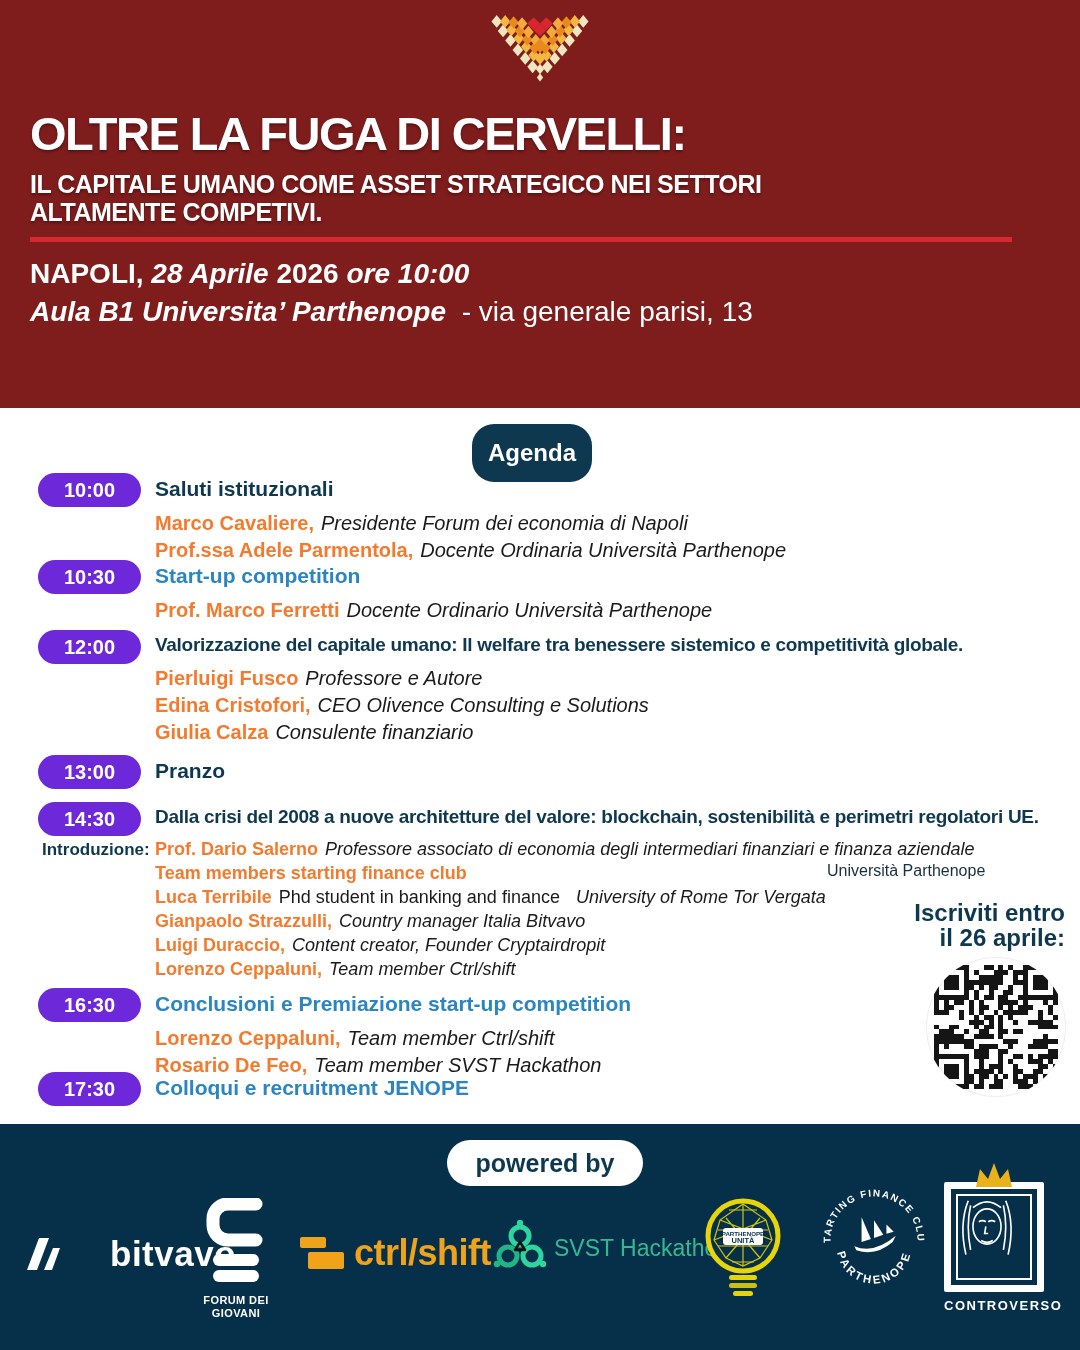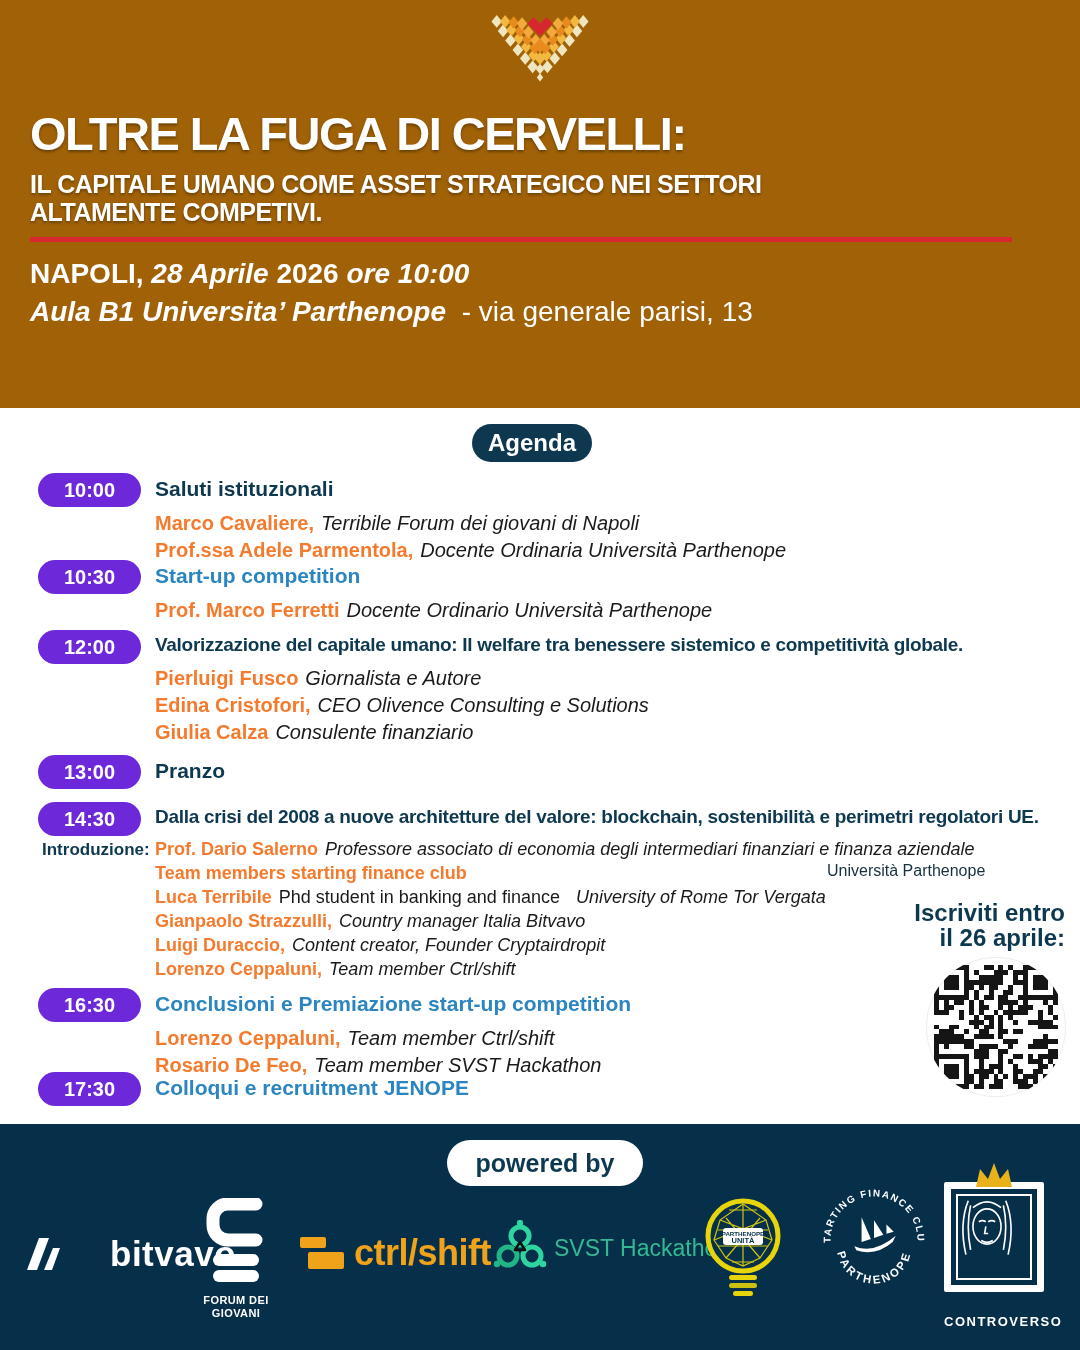--- a/index.html
+++ b/index.html
@@ -1,34 +1,34 @@
 <!DOCTYPE html>
 <html><head>
 <meta charset="utf-8">
 <style>
   html,body{margin:0;padding:0;background:#222;}
   .poster{position:relative;width:1080px;height:1350px;background:#ffffff;
           font-family:"Liberation Sans",sans-serif;overflow:hidden;margin:0 auto;}
   .abs{position:absolute;}
 
   
-  .hero{position:absolute;left:0;top:0;width:1080px;height:408px;background:#a16207;}
+  .hero{position:absolute;left:0;top:0;width:1080px;height:408px;background:#7f1d1d;}
   .hero-title{position:absolute;left:30px;top:106px;font-size:47px;font-weight:800;
               color:#fff;letter-spacing:-1.5px;text-shadow:0 2px 3px rgba(0,0,0,.35);white-space:nowrap;}
   .hero-sub{position:absolute;left:30px;top:170px;font-size:25px;font-weight:800;
             color:#fff;letter-spacing:-0.5px;line-height:28px;text-shadow:0 2px 3px rgba(0,0,0,.35);}
   .red-line{position:absolute;left:30px;top:237px;width:982px;height:5px;background:#d7282f;}
   .date-line{position:absolute;left:30px;top:258px;font-size:28px;font-weight:800;color:#fff;}
   .date-line .it{font-style:italic;}
   .venue-line{position:absolute;left:30px;top:296px;font-size:28px;color:#fff;}
   .venue-line .venue{font-weight:800;font-style:italic;}
   .venue-line .addr{font-weight:400;margin-left:8px;}
 
   
-  .agenda-pill{position:absolute;left:472px;top:424px;width:120px;height:38px;border-radius:22px;
+  .agenda-pill{position:absolute;left:472px;top:424px;width:120px;height:58px;border-radius:22px;
                background:#0d3850;color:#fff;font-size:24px;font-weight:800;
                display:flex;align-items:center;justify-content:center;}
   .agenda-item{position:absolute;left:0;width:1080px;}
   .time-pill{position:absolute;left:38px;top:-4px;width:103px;height:34px;border-radius:17px;
              background:#6d28d9;color:#fff;font-size:20px;font-weight:700;
              display:flex;align-items:center;justify-content:center;}
   .item-body{position:absolute;left:155px;top:0;width:900px;}
   .item-title{font-weight:800;font-size:21px;color:#0d3850;margin-bottom:9px;white-space:nowrap;}
   .item-title.blue{color:#2a85c0;}
   .item-title.long{font-size:19px;letter-spacing:-0.3px;}
@@ -62,21 +62,21 @@
   .ctrlshift{left:300px;top:108px;display:flex;align-items:center;gap:10px;color:#f0a21a;}
   .ctrlshift .word{font-size:36px;font-weight:700;letter-spacing:-0.5px;}
   .svst{left:492px;top:96px;display:flex;align-items:center;gap:6px;color:#35b892;}
   .svst .word{font-size:23px;font-weight:500;}
   .punita{left:703px;top:72px;width:80px;text-align:center;}
   .sfc{left:820px;top:58px;}
   .controverso{left:944px;top:58px;width:100px;text-align:center;}
   .contro-frame{position:relative;width:86px;height:96px;margin:0 auto;border:7px solid #fff;border-radius:2px;}
   .contro-inner{position:absolute;left:5px;top:5px;right:5px;bottom:5px;border:2px solid #fff;}
   .contro-crown{position:absolute;left:50%;top:-26px;transform:translateX(-50%);}
-  .controverso .txt{font-size:13px;font-weight:800;letter-spacing:1.5px;margin-top:22px;}
+  .controverso .txt{font-size:13px;font-weight:800;letter-spacing:1.5px;margin-top:6px;}
 </style>
 </head>
 <body>
 
 <div class="poster">
 
   <div class="hero">
     <svg class="abs" style="left:487px;top:13px" width="106" height="76" viewBox="0 0 100 72">
       <g>
 
@@ -164,38 +164,38 @@
       <span class="addr">- via generale parisi, 13</span>
     </div>
   </div>
 
   <div class="agenda-pill">Agenda</div>
 
   <div class="agenda-item" style="top:477px">
     <div class="time-pill">10:00</div>
     <div class="item-body">
       <div class="item-title">Saluti istituzionali</div>
-      <div class="speaker"><span class="sp-name">Marco Cavaliere,</span><span class="sp-role">Terribile Forum dei giovani di Napoli</span></div>
+      <div class="speaker"><span class="sp-name">Marco Cavaliere,</span><span class="sp-role">Presidente Forum dei economia di Napoli</span></div>
       <div class="speaker"><span class="sp-name">Prof.ssa Adele Parmentola,</span><span class="sp-role">Docente Ordinaria Università Parthenope</span></div>
     </div>
   </div>
 
   <div class="agenda-item" style="top:564px">
     <div class="time-pill">10:30</div>
     <div class="item-body">
       <div class="item-title blue">Start-up competition</div>
       <div class="speaker"><span class="sp-name">Prof. Marco Ferretti</span><span class="sp-role">Docente Ordinario Università Parthenope</span></div>
     </div>
   </div>
 
   <div class="agenda-item" style="top:634px">
     <div class="time-pill">12:00</div>
     <div class="item-body">
       <div class="item-title long">Valorizzazione del capitale umano: Il welfare tra benessere sistemico e competitività globale.</div>
-      <div class="speaker"><span class="sp-name">Pierluigi Fusco</span><span class="sp-role">Giornalista e Autore</span></div>
+      <div class="speaker"><span class="sp-name">Pierluigi Fusco</span><span class="sp-role">Professore e Autore</span></div>
       <div class="speaker"><span class="sp-name">Edina Cristofori,</span><span class="sp-role">CEO Olivence Consulting e Solutions</span></div>
       <div class="speaker"><span class="sp-name">Giulia Calza</span><span class="sp-role">Consulente finanziario</span></div>
     </div>
   </div>
 
   <div class="agenda-item" style="top:759px">
     <div class="time-pill">13:00</div>
     <div class="item-body">
       <div class="item-title">Pranzo</div>
     </div>

